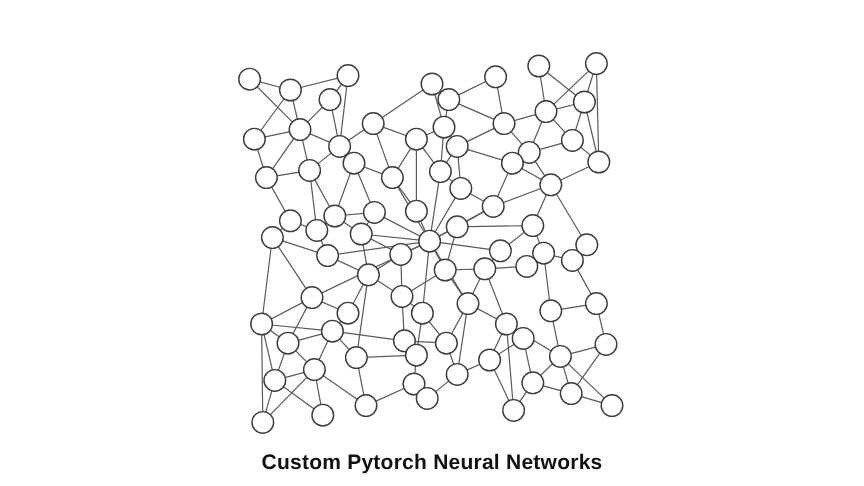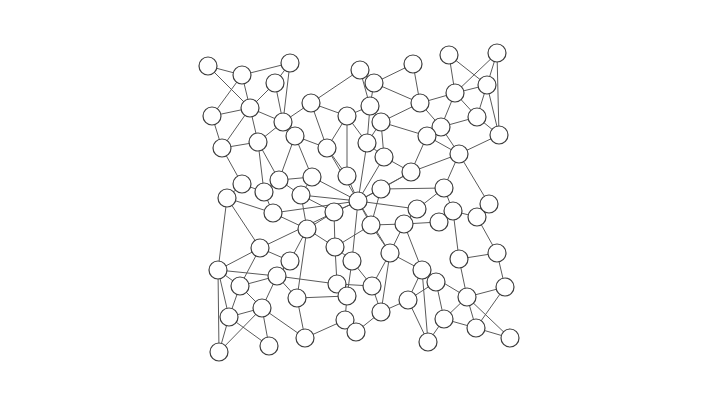--- a/index.html
+++ b/index.html
@@ -288,13 +288,14 @@
         <circle cx="497" cy="253" r="9" fill="#ffffff" stroke="#3d3d3d" stroke-width="1.2"></circle>
         <circle cx="459" cy="259" r="9" fill="#ffffff" stroke="#3d3d3d" stroke-width="1.2"></circle>
         <circle cx="453" cy="211" r="9" fill="#ffffff" stroke="#3d3d3d" stroke-width="1.2"></circle>
         <circle cx="477" cy="217" r="9" fill="#ffffff" stroke="#3d3d3d" stroke-width="1.2"></circle>
         <circle cx="439" cy="222" r="9" fill="#ffffff" stroke="#3d3d3d" stroke-width="1.2"></circle>
         <circle cx="489" cy="204" r="9" fill="#ffffff" stroke="#3d3d3d" stroke-width="1.2"></circle>
         <circle cx="352" cy="261" r="9" fill="#ffffff" stroke="#3d3d3d" stroke-width="1.2"></circle>
         <circle cx="381" cy="312" r="9" fill="#ffffff" stroke="#3d3d3d" stroke-width="1.2"></circle>
       </g>
   </svg>
+  <div class="caption">Custom Pytorch Neural Networks</div>
 </div>
 
 </body></html>

